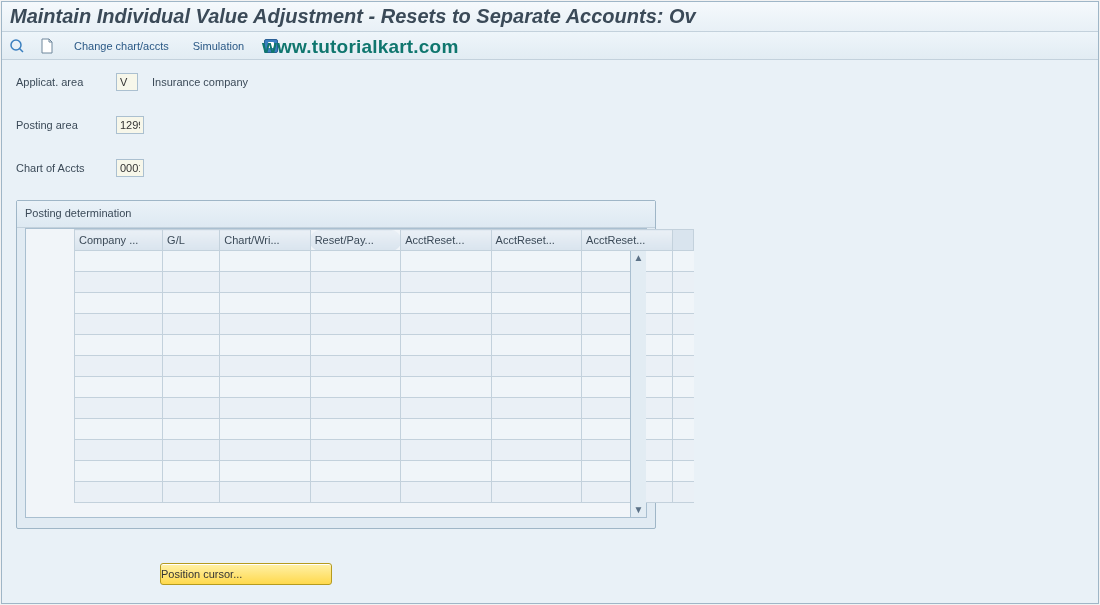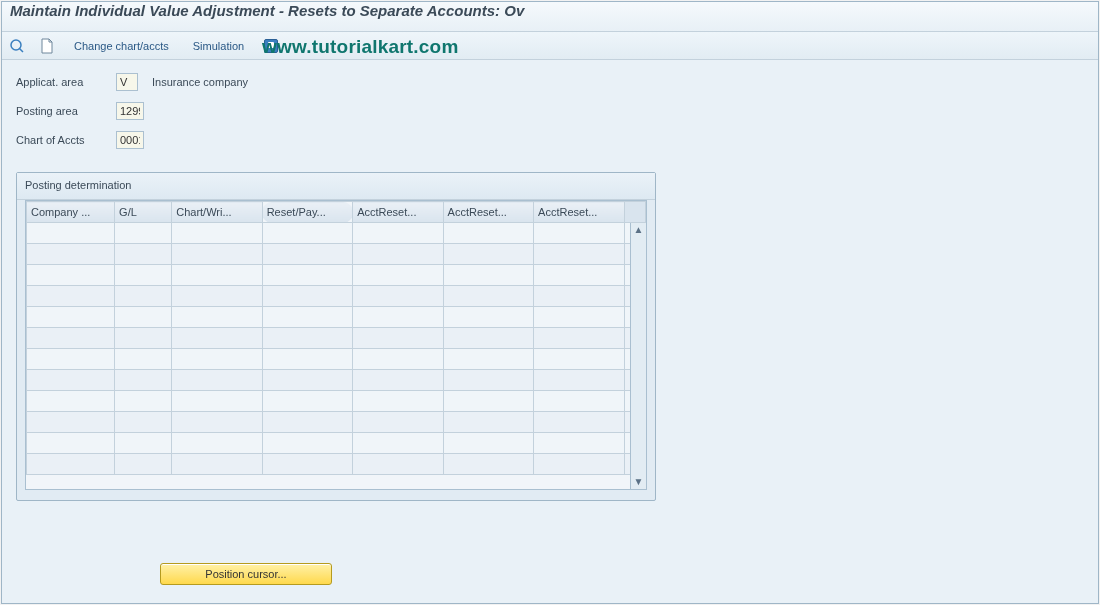--- a/index.html
+++ b/index.html
@@ -19,24 +19,25 @@
     margin: 1px;
     background: #e9f1f7;
     border: 1px solid #9fb6c7;
     overflow: hidden;
   }
   .title-bar {
     height: 30px;
     background: linear-gradient(#f5f9fc,#e8f0f6);
     border-bottom: 1px solid #c3d1dc;
     display: flex;
+    align-items: center;
     padding: 0 8px;
     font-style: italic;
     font-weight: bold;
-    font-size: 15px;
+    font-size: 20px;
     color: #3b4a58;
   }
   .toolbar {
     height: 28px;
     background: linear-gradient(#eef5fa,#e2ecf3);
     border-bottom: 1px solid #c3d1dc;
     display: flex;
     align-items: center;
     padding: 0 6px;
     gap: 12px;
@@ -64,21 +65,21 @@
     font-size: 19px;
     font-weight: bold;
     color: #0f766e;
     letter-spacing: 0.2px;
     pointer-events: none;
     z-index: 5;
   }
   .body-area {
     padding: 12px 14px;
   }
-  .form-rows { display: flex; flex-direction: column; gap: 9px; }
+  .form-rows { display: flex; flex-direction: column; gap: 23px; }
   .form-row { display: flex; align-items: center; height: 20px; }
   .form-label { width: 100px; color: #3b4a58; }
   .form-input {
     border: 1px solid #abc0d0;
     background: #fff;
     height: 18px;
     padding: 0 3px;
     font-size: 11px;
     color: #333;
     text-align: left;
@@ -114,20 +115,21 @@
     width: 16px;
     background: #e2ecf3;
     border-left: 1px solid #a9bfd0;
     display: flex; flex-direction: column; justify-content: space-between; align-items: center;
   }
   .scroll-col .arrow { font-size: 10px; color: #5b7186; height: 14px; line-height: 14px; cursor: pointer; }
   table.grid {
     border-collapse: collapse;
     width: 100%;
     table-layout: fixed;
+    margin-left: 48px;
   }
   table.grid th, table.grid td {
     border: 1px solid #c3d1dc;
     height: 21px;
     padding: 0 4px;
     font-weight: normal;
     text-align: left;
     overflow: hidden;
     white-space: nowrap;
   }
@@ -149,21 +151,21 @@
     position: absolute;
     left: 158px;
     bottom: 18px;
     width: 172px;
     height: 22px;
     background: linear-gradient(#fff1a8,#ffd94d);
     border: 1px solid #b59b1f;
     border-radius: 3px;
     box-shadow: 0 1px 0 #fff inset;
     cursor: pointer;
-    display: flex; align-items: center; justify-content: center;
+    display: flex; align-items: center; justify-content: flex-start;
     color: #333;
     font-size: 11px;
   }
 </style>
 </head>
 <body>
 
 <div class="outer">
   <div class="title-bar">
     <span>Maintain Individual Value Adjustment - Resets to Separate Accounts: Ov</span>

